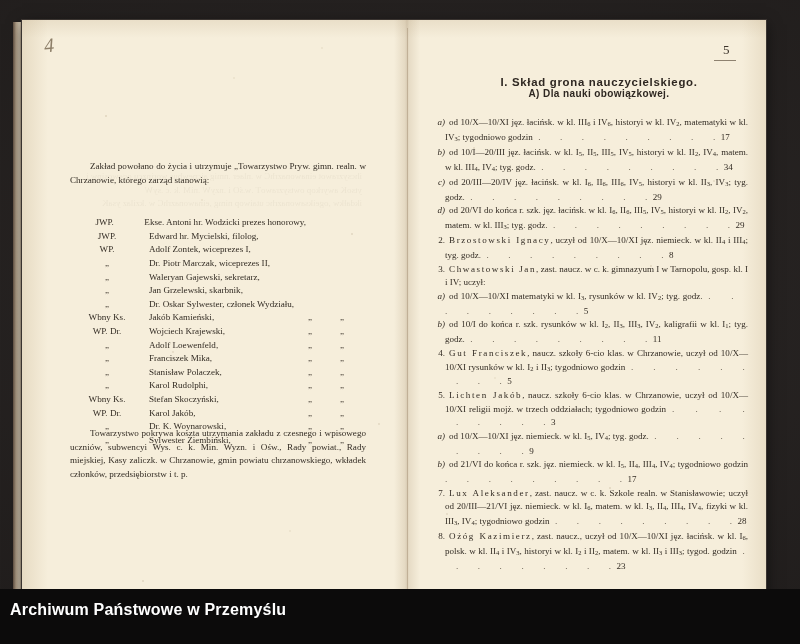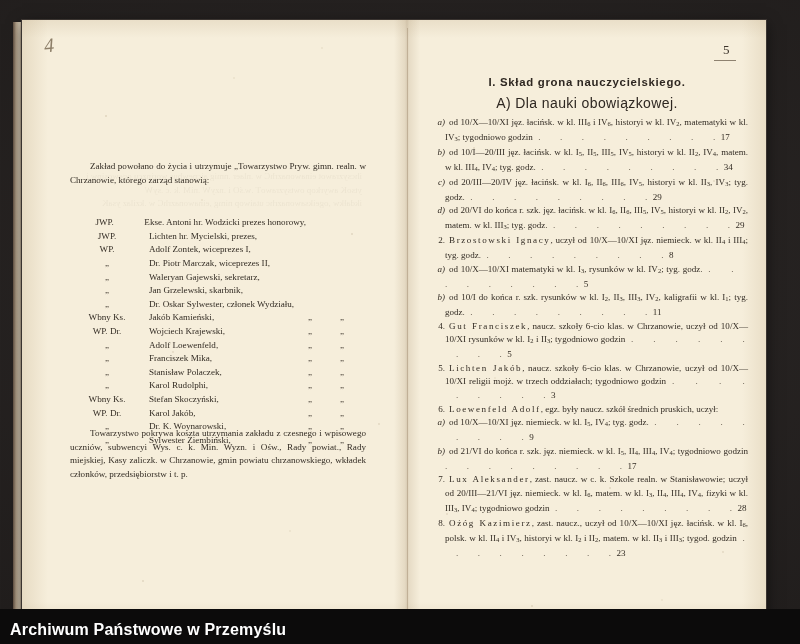--- a/index.html
+++ b/index.html
@@ -57,41 +57,41 @@
   .l-body p{margin:0 0 2px 0;text-indent:20px;}
   .board{margin:9px 0 0 0;}
   .board-row{display:flex;align-items:baseline;height:13.6px;font-size:9.1px;color:#332c24;}
   .bd-pre{width:74px;text-align:center;padding-right:5px;white-space:nowrap;}
   .bd-name{flex:0 0 146px;white-space:nowrap;margin-top:20px;}
   .bd-d1{width:30px;text-align:center;}
   .bd-d2{width:34px;text-align:center;}
   .closing{margin-top:10px;}
 
   
-  .r-head{position:absolute;left:0;top:56px;width:358px;text-align:center;}
+  .r-head{position:absolute;left:12px;top:56px;width:358px;text-align:center;}
   .h1{font-family:"Liberation Sans",sans-serif;font-size:11.4px;font-weight:bold;
       letter-spacing:.7px;color:#2e2721;}
-  .h2{font-family:"Liberation Sans",sans-serif;font-size:14px;font-weight:normal;
-      letter-spacing:.4px;color:#2e2721;margin-top:7px;}
+  .h2{font-family:"Liberation Sans",sans-serif;font-size:10px;font-weight:bold;
+      letter-spacing:.4px;color:#2e2721;}
 
   .r-body{position:absolute;left:22px;top:96px;width:318px;color:#332c24;
      font-size:9.05px;line-height:13.55px;}
   .entry{position:relative;margin-bottom:0px;}
   .num{width:15px;flex:0 0 15px;text-align:right;padding-right:4px;}
   .lab{width:15px;flex:0 0 15px;text-align:right;padding-right:4px;font-style:italic;}
   .nm{letter-spacing:1.6px;}
   .dots{letter-spacing:3.2px;color:#4a4036;}
   sub{font-size:.72em;vertical-align:-.22em;}
 
   
   .ghost{position:absolute;pointer-events:none;opacity:.055;color:#4a3c24;
      font-size:9px;line-height:13.5px;filter:blur(.4px);transform:scaleX(-1);}
 
   
-  .wm{position:absolute;left:0;bottom:0;width:800px;height:35px;background:#0c0b0b;}
+  .wm{position:absolute;left:0;bottom:0;width:800px;height:55px;background:#0c0b0b;}
   .wm-txt{position:absolute;left:10px;top:12px;font-family:"Liberation Sans",sans-serif;
      font-size:16px;font-weight:bold;color:#fff;letter-spacing:.2px;}
 </style>
 </head>
 <body>
 
 <div id="scan">
   <div class="surround"></div>
   <div class="blockedge"></div>
 
@@ -136,21 +136,21 @@
 
         <div class="board">
             <div class="board-row">
               <span class="bd-pre">JWP.</span>
               <span class="bd-name">Ekse. Antoni hr. Wodzicki prezes honorowy,</span>
               <span class="bd-d1"></span>
               <span class="bd-d2"></span>
             </div>
             <div class="board-row">
               <span class="bd-pre">JWP.</span>
-              <span class="bd-name">Lichten hr. Mycielski, prezes,</span>
+              <span class="bd-name">Edward hr. Mycielski, filolog,</span>
               <span class="bd-d1"></span>
               <span class="bd-d2"></span>
             </div>
             <div class="board-row">
               <span class="bd-pre">WP.</span>
               <span class="bd-name">Adolf Zontek, wiceprezes I,</span>
               <span class="bd-d1"></span>
               <span class="bd-d2"></span>
             </div>
             <div class="board-row">
@@ -256,31 +256,31 @@
           <div class="entry">
             <div style="text-align: justify; text-indent: -15px; padding-left: 15px;"><span class="lab" style="display:inline-block">a)</span><span>od 10/X—10/XI jęz. łacińsk. w kl. III<sub>6</sub> i IV<sub>6</sub>, historyi w kl. IV<sub>2</sub>, matematyki w kl. IV<sub>3</sub>; tygodniowo godzin</span><span class="dots"> . &nbsp; . &nbsp; . &nbsp; . &nbsp; . &nbsp; . &nbsp; . &nbsp; . &nbsp; .</span><span>&nbsp;17</span></div>
             <div style="text-align: justify; text-indent: -15px; padding-left: 15px;"><span class="lab" style="display:inline-block">b)</span><span>od 10/I—20/III jęz. łacińsk. w kl. I<sub>5</sub>, II<sub>5</sub>, III<sub>5</sub>, IV<sub>5</sub>, historyi w kl. II<sub>2</sub>, IV<sub>4</sub>, matem. w kl. III<sub>4</sub>, IV<sub>4</sub>; tyg. godz.</span><span class="dots"> . &nbsp; . &nbsp; . &nbsp; . &nbsp; . &nbsp; . &nbsp; . &nbsp; . &nbsp; .</span><span>&nbsp;34</span></div>
             <div style="text-align: justify; text-indent: -15px; padding-left: 15px;"><span class="lab" style="display:inline-block">c)</span><span>od 20/III—20/IV jęz. łacińsk. w kl. I<sub>6</sub>, II<sub>6</sub>, III<sub>6</sub>, IV<sub>5</sub>, historyi w kl. II<sub>3</sub>, IV<sub>3</sub>; tyg. godz.</span><span class="dots"> . &nbsp; . &nbsp; . &nbsp; . &nbsp; . &nbsp; . &nbsp; . &nbsp; . &nbsp; .</span><span>&nbsp;29</span></div>
             <div style="text-align: justify; text-indent: -15px; padding-left: 15px;"><span class="lab" style="display:inline-block">d)</span><span>od 20/VI do końca r. szk. jęz. łacińsk. w kl. I<sub>6</sub>, II<sub>6</sub>, III<sub>5</sub>, IV<sub>5</sub>, historyi w kl. II<sub>2</sub>, IV<sub>2</sub>, matem. w kl. III<sub>3</sub>; tyg. godz.</span><span class="dots"> . &nbsp; . &nbsp; . &nbsp; . &nbsp; . &nbsp; . &nbsp; . &nbsp; . &nbsp; .</span><span>&nbsp;29</span></div>
           </div>
           <div class="entry">
             <div style="text-align: justify; text-indent: -15px; padding-left: 15px;"><span class="num" style="display:inline-block">2.</span><span class="nm">Brzostowski Ignacy</span><span>, uczył od 10/X—10/XI jęz. niemieck. w kl. II<sub>4</sub> i III<sub>4</sub>; tyg. godz.</span><span class="dots"> . &nbsp; . &nbsp; . &nbsp; . &nbsp; . &nbsp; . &nbsp; . &nbsp; . &nbsp; .</span><span>&nbsp;8</span></div>
           </div>
           <div class="entry">
+            <div style="text-align: justify; text-indent: -15px; padding-left: 15px;"><span class="num" style="display:inline-block">3.</span><span class="nm">Chwastowski Jan</span><span>, zast. naucz. w c. k. gimnazyum I w Tarnopolu, gosp. kl. I i IV; uczył:</span></div>
             <div style="text-align: justify; text-indent: -15px; padding-left: 15px;"><span class="lab" style="display:inline-block">a)</span><span>od 10/X—10/XI matematyki w kl. I<sub>3</sub>, rysunków w kl. IV<sub>2</sub>; tyg. godz.</span><span class="dots"> . &nbsp; . &nbsp; . &nbsp; . &nbsp; . &nbsp; . &nbsp; . &nbsp; . &nbsp; .</span><span>&nbsp;5</span></div>
             <div style="text-align: justify; text-indent: -15px; padding-left: 15px;"><span class="lab" style="display:inline-block">b)</span><span>od 10/I do końca r. szk. rysunków w kl. I<sub>2</sub>, II<sub>3</sub>, III<sub>3</sub>, IV<sub>2</sub>, kaligrafii w kl. I<sub>1</sub>; tyg. godz.</span><span class="dots"> . &nbsp; . &nbsp; . &nbsp; . &nbsp; . &nbsp; . &nbsp; . &nbsp; . &nbsp; .</span><span>&nbsp;11</span></div>
           </div>
           <div class="entry">
             <div style="text-align: justify; text-indent: -15px; padding-left: 15px;"><span class="num" style="display:inline-block">4.</span><span class="nm">Gut Franciszek</span><span>, naucz. szkoły 6-cio klas. w Chrzanowie, uczył od 10/X—10/XI rysunków w kl. I<sub>2</sub> i II<sub>3</sub>; tygodniowo godzin</span><span class="dots"> . &nbsp; . &nbsp; . &nbsp; . &nbsp; . &nbsp; . &nbsp; . &nbsp; . &nbsp; .</span><span>&nbsp;5</span></div>
           </div>
           <div class="entry">
             <div style="text-align: justify; text-indent: -15px; padding-left: 15px;"><span class="num" style="display:inline-block">5.</span><span class="nm">Lichten Jakób</span><span>, naucz. szkoły 6-cio klas. w Chrzanowie, uczył od 10/X—10/XI religii mojż. w trzech oddziałach; tygodniowo godzin</span><span class="dots"> . &nbsp; . &nbsp; . &nbsp; . &nbsp; . &nbsp; . &nbsp; . &nbsp; . &nbsp; .</span><span>&nbsp;3</span></div>
           </div>
           <div class="entry">
-            <div style="text-align: justify; text-indent: -15px; padding-left: 15px;"><span class="num" style="display:inline-block">6.</span><span class="nm">Loewenfeld Adolf</span><span>, egz. były naucz. szkół średnich pruskich, uczył:</span></div>
             <div style="text-align: justify; text-indent: -15px; padding-left: 15px;"><span class="lab" style="display:inline-block">a)</span><span>od 10/X—10/XI jęz. niemieck. w kl. I<sub>5</sub>, IV<sub>4</sub>; tyg. godz.</span><span class="dots"> . &nbsp; . &nbsp; . &nbsp; . &nbsp; . &nbsp; . &nbsp; . &nbsp; . &nbsp; .</span><span>&nbsp;9</span></div>
             <div style="text-align: justify; text-indent: -15px; padding-left: 15px;"><span class="lab" style="display:inline-block">b)</span><span>od 21/VI do końca r. szk. jęz. niemieck. w kl. I<sub>5</sub>, II<sub>4</sub>, III<sub>4</sub>, IV<sub>4</sub>; tygodniowo godzin</span><span class="dots"> . &nbsp; . &nbsp; . &nbsp; . &nbsp; . &nbsp; . &nbsp; . &nbsp; . &nbsp; .</span><span>&nbsp;17</span></div>
           </div>
           <div class="entry">
             <div style="text-align: justify; text-indent: -15px; padding-left: 15px;"><span class="num" style="display:inline-block">7.</span><span class="nm">Lux Aleksander</span><span>, zast. naucz. w c. k. Szkole realn. w Stanisławowie; uczył od 20/III—21/VI jęz. niemieck. w kl. I<sub>6</sub>, matem. w kl. I<sub>3</sub>, II<sub>4</sub>, III<sub>4</sub>, IV<sub>4</sub>, fizyki w kl. III<sub>3</sub>, IV<sub>4</sub>; tygodniowo godzin</span><span class="dots"> . &nbsp; . &nbsp; . &nbsp; . &nbsp; . &nbsp; . &nbsp; . &nbsp; . &nbsp; .</span><span>&nbsp;28</span></div>
           </div>
           <div class="entry">
             <div style="text-align: justify; text-indent: -15px; padding-left: 15px;"><span class="num" style="display:inline-block">8.</span><span class="nm">Ożóg Kazimierz</span><span>, zast. naucz., uczył od 10/X—10/XI jęz. łacińsk. w kl. I<sub>6</sub>, polsk. w kl. II<sub>4</sub> i IV<sub>3</sub>, historyi w kl. I<sub>2</sub> i II<sub>2</sub>, matem. w kl. II<sub>3</sub> i III<sub>3</sub>; tygod. godzin</span><span class="dots"> . &nbsp; . &nbsp; . &nbsp; . &nbsp; . &nbsp; . &nbsp; . &nbsp; . &nbsp; .</span><span>&nbsp;23</span></div>
           </div>
         </div>

